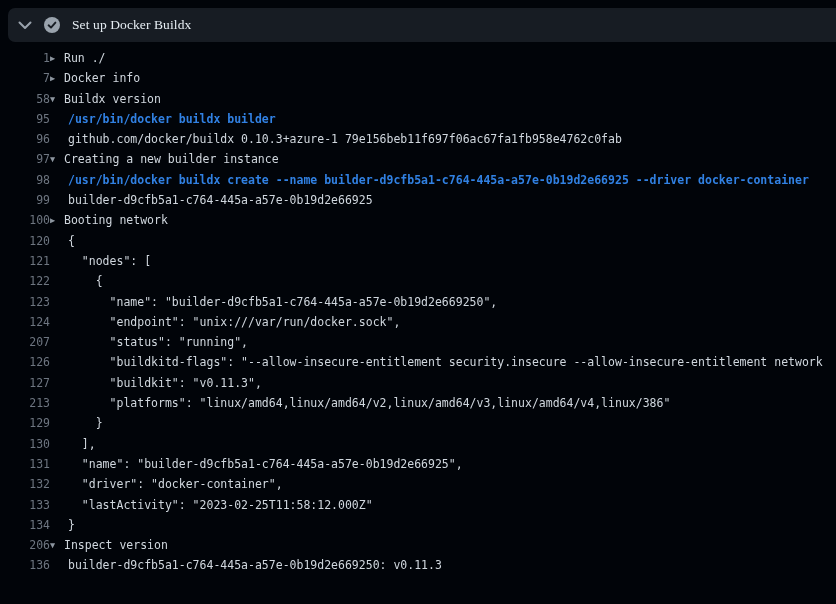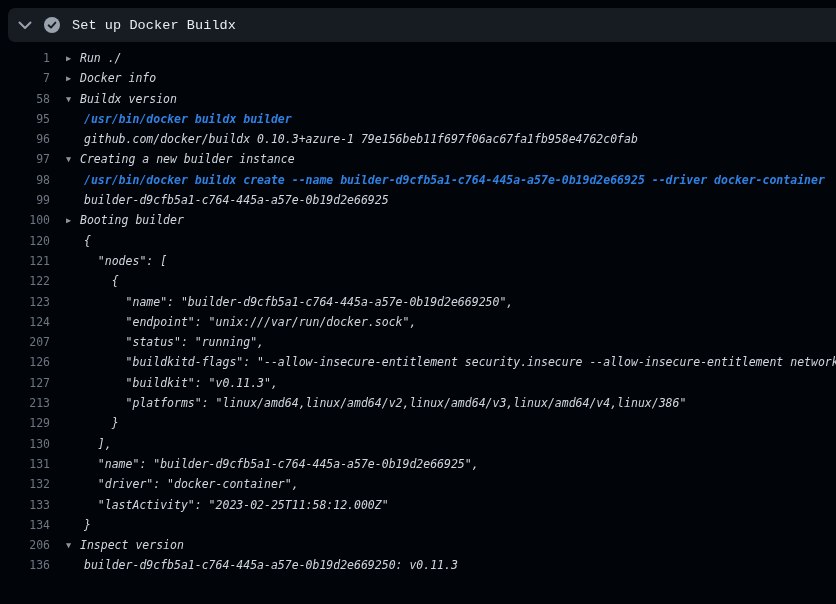--- a/index.html
+++ b/index.html
@@ -31,21 +31,21 @@
     margin-right: 12px;
     flex: none;
   }
   .check-wrap {
     width: 16px; height: 16px;
     margin-right: 12px;
     flex: none;
   }
   .step-title {
     color: #e6edf3;
-    font-family: Liberation Mono, monospace;
+    font-family: Liberation Serif, serif;
     font-size: 13.5px;
     font-weight: 500;
     letter-spacing: .1px;
   }
 
   .log {
     padding-top: 6px;
     font-family: "DejaVu Sans Mono", "Liberation Mono", monospace;
     font-size: 11.5px;
     line-height: 20.3px;
@@ -57,24 +57,22 @@
     overflow: hidden;
   }
   .num {
     flex: 0 0 50px;
     text-align: right;
     color: #6e7681;
     user-select: none;
     cursor: pointer;
   }
   .content {
-    margin-left: 16px;
     white-space: pre;
     color: #d0d7de;
-    font-style: italic;
   }
   .row.group .content { cursor: pointer; }
   .arrow {
     display: inline-block;
     width: 14px;
     font-size: 8.5px;
     color: #8d96a0;
     vertical-align: 1px;
   }
   .row.command .content,
@@ -106,21 +104,21 @@
 
   <div class="log" id="log">
       <div class="row group"><span class="num">1</span><span class="content"><span class="arrow">▶</span><span>Run ./</span></span></div>
       <div class="row group"><span class="num">7</span><span class="content"><span class="arrow">▶</span><span>Docker info</span></span></div>
       <div class="row group"><span class="num">58</span><span class="content"><span class="arrow">▼</span><span>Buildx version</span></span></div>
       <div class="row command"><span class="num">95</span><span class="content">/usr/bin/docker buildx builder</span></div>
       <div class="row output"><span class="num">96</span><span class="content">github.com/docker/buildx 0.10.3+azure-1 79e156beb11f697f06ac67fa1fb958e4762c0fab</span></div>
       <div class="row group"><span class="num">97</span><span class="content"><span class="arrow">▼</span><span>Creating a new builder instance</span></span></div>
       <div class="row command"><span class="num">98</span><span class="content">/usr/bin/docker buildx create --name builder-d9cfb5a1-c764-445a-a57e-0b19d2e66925 --driver docker-container</span></div>
       <div class="row output"><span class="num">99</span><span class="content">builder-d9cfb5a1-c764-445a-a57e-0b19d2e66925</span></div>
-      <div class="row group"><span class="num">100</span><span class="content"><span class="arrow">▶</span><span>Booting builder</span></span></div>
+      <div class="row group"><span class="num">100</span><span class="content"><span class="arrow">▶</span><span>Booting network</span></span></div>
       <div class="row output"><span class="num">120</span><span class="content">{</span></div>
       <div class="row output"><span class="num">121</span><span class="content">  "nodes": [</span></div>
       <div class="row output"><span class="num">122</span><span class="content">    {</span></div>
       <div class="row output"><span class="num">123</span><span class="content">      "name": "builder-d9cfb5a1-c764-445a-a57e-0b19d2e669250",</span></div>
       <div class="row output"><span class="num">124</span><span class="content">      "endpoint": "unix:///var/run/docker.sock",</span></div>
       <div class="row output"><span class="num">207</span><span class="content">      "status": "running",</span></div>
       <div class="row output"><span class="num">126</span><span class="content">      "buildkitd-flags": "--allow-insecure-entitlement security.insecure --allow-insecure-entitlement network</span></div>
       <div class="row output"><span class="num">127</span><span class="content">      "buildkit": "v0.11.3",</span></div>
       <div class="row output"><span class="num">213</span><span class="content">      "platforms": "linux/amd64,linux/amd64/v2,linux/amd64/v3,linux/amd64/v4,linux/386"</span></div>
       <div class="row output"><span class="num">129</span><span class="content">    }</span></div>

